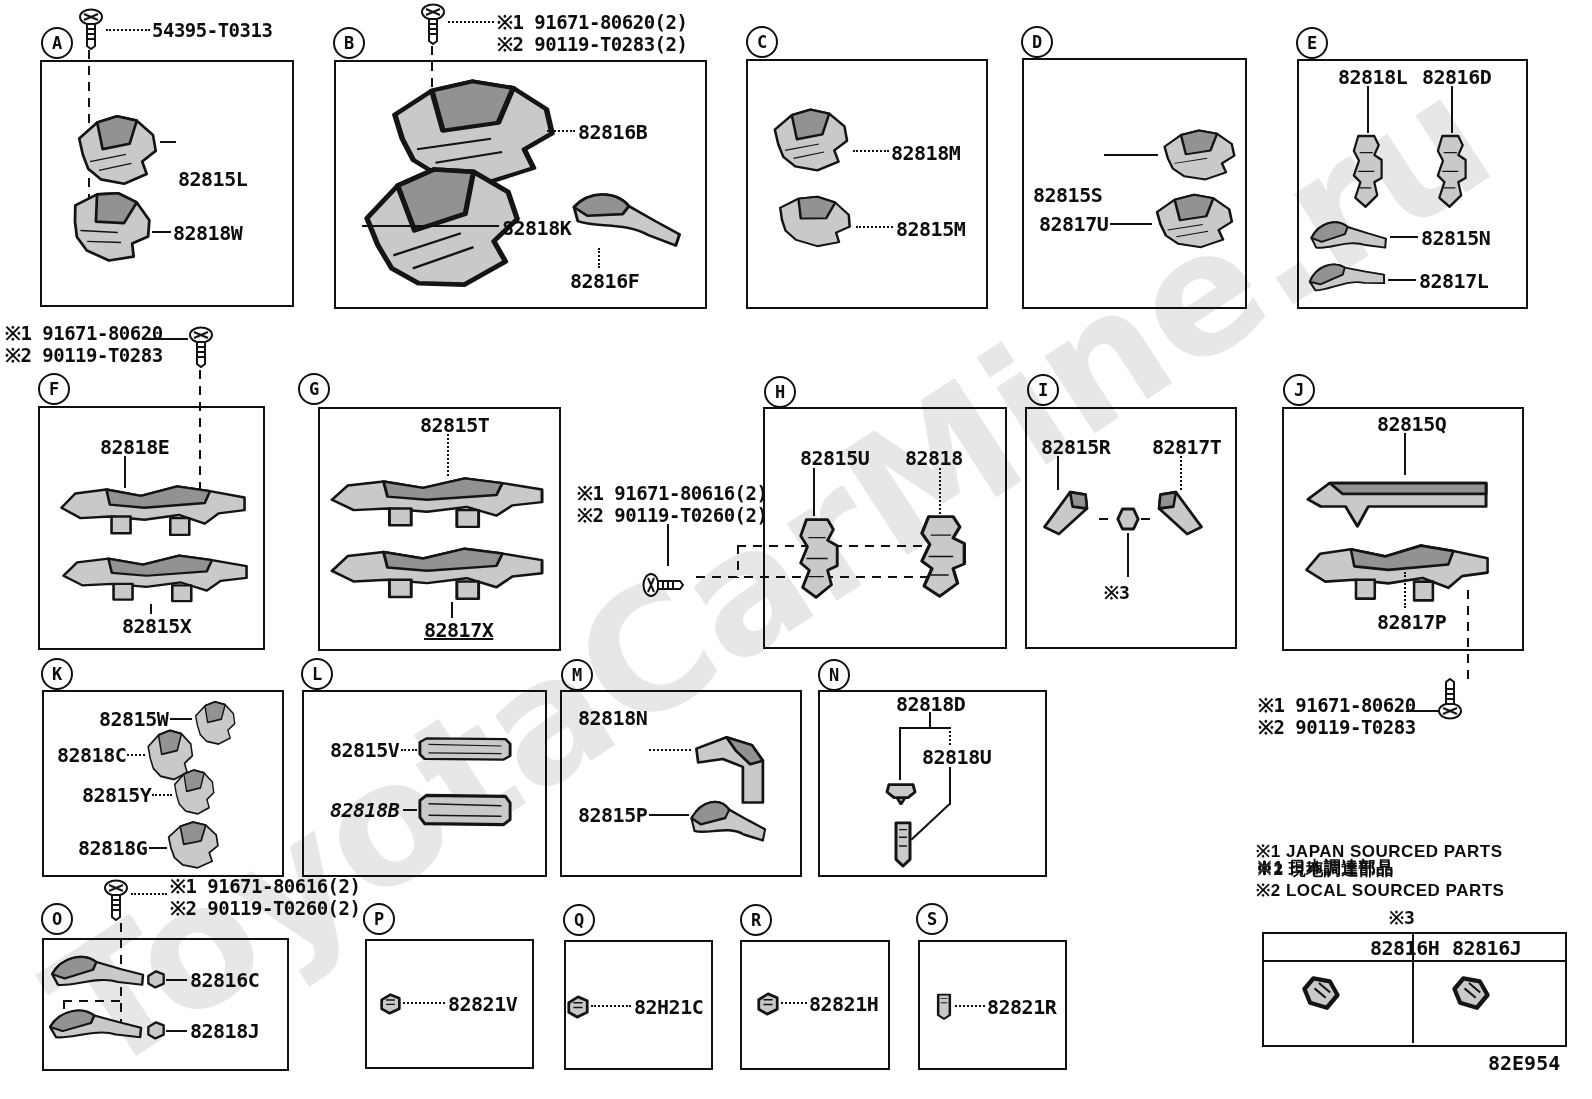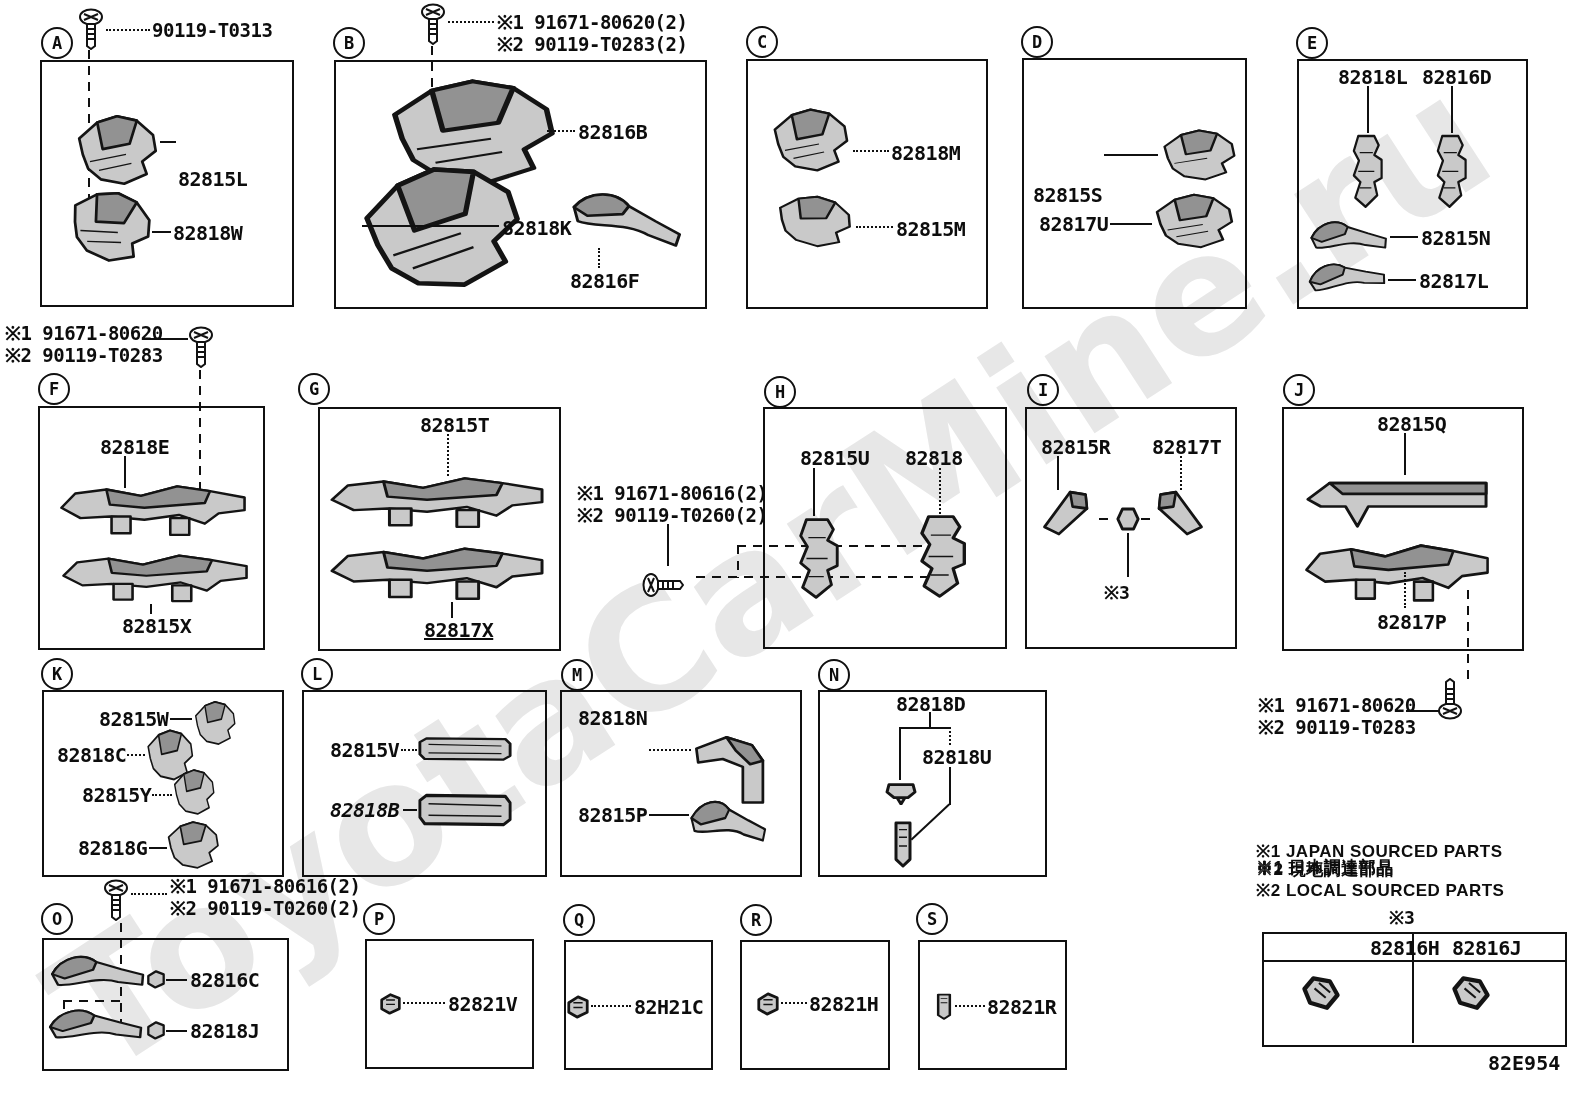--- a/index.html
+++ b/index.html
@@ -43,21 +43,21 @@
   <div class="wm">ToyotaCarMine.ru</div>
 
   <div class="lc" style="left:41px;top:27px;">A</div>
   <svg class="screw" style="left:78px;top:8px;" width="26" height="42" viewBox="0 0 26 42" preserveAspectRatio="none">
       <ellipse cx="13" cy="9" rx="11" ry="7.5"></ellipse>
       <path d="M6 6 L20 12 M6 12 L20 6"></path>
       <path d="M9 16 H17 V38 L13 41 L9 38 Z"></path>
       <path d="M9 21 H17 M9 26 H17 M9 31 H17"></path>
     </svg>
   <div class="lh dot" style="left:106px;top:29px;width:44px;"></div>
-  <div class="note" style="left:152px;top:19px;">90119-T0313</div>
+  <div class="note" style="left:152px;top:19px;">54395-T0313</div>
   <div class="dv" style="left:88px;top:50px;height:190px;"></div>
   <div class="box" style="left:40px;top:60px;width:250px;height:243px;"></div>
   <svg class="part" style="left:72px;top:110px;" width="90" height="80" viewBox="0 0 100 90" preserveAspectRatio="none">
       <path d="M12 50 L8 32 L28 14 L50 7 L72 12 L90 28 L93 46 L78 58 L83 72 L58 83 L32 78 L18 66 Z"></path>
       <path class="shade" d="M28 14 L50 7 L72 12 L64 38 L34 44 Z"></path>
       <path class="ln" d="M20 58 L60 50 M30 68 L66 60"></path>
     </svg>
   <div class="lh" style="left:160px;top:141px;width:16px;"></div>
   <div class="pn" style="left:178px;top:131px;margin-top:36px;">82815L</div>
   <svg class="part" style="left:64px;top:186px;transform:rotate(14deg);" width="92" height="80" viewBox="0 0 100 90" preserveAspectRatio="none">

